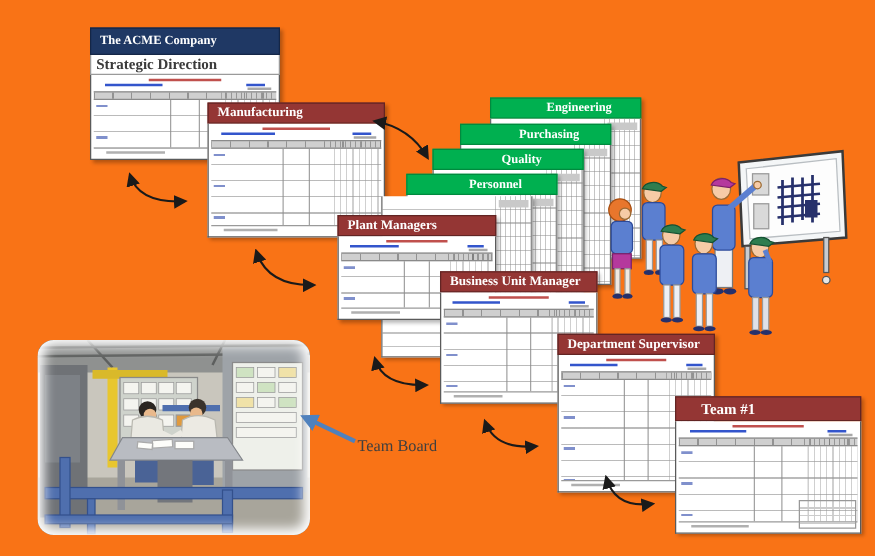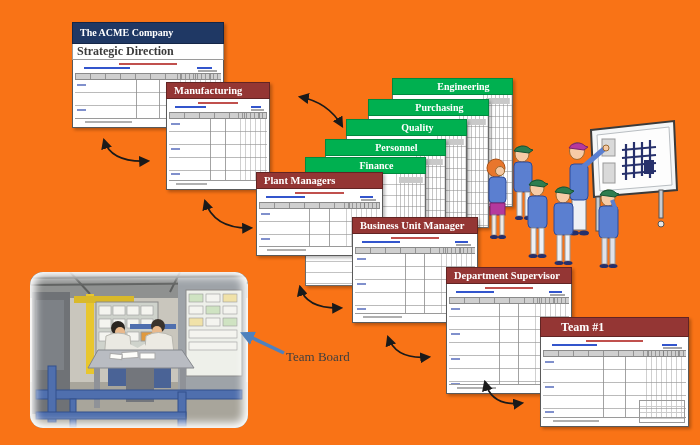--- a/index.html
+++ b/index.html
@@ -76,21 +76,21 @@
         </div>
         <div class="pr"></div>
         <div class="band"></div>
         <div class="grid"></div>
         <div class="foot">
           <i></i>
         </div>
       </div>
   </div>
 
-  <div class="board" style="left:166px;top:82px;width:104px;height:108px;z-index:4;">
+  <div class="board" style="left:166px;top:82px;width:142px;height:108px;z-index:4;">
     <div class="hdr red">Manufacturing</div>
     <div class="sheet">
         <div class="mt"></div>
         <div class="ms">
           <i class="l"></i>
           <i class="r"></i>
         </div>
         <div class="pr"></div>
         <div class="band"></div>
         <div class="grid"></div>
@@ -110,25 +110,24 @@
   </div>
   <div class="gboard" style="left:346px;top:119px;width:121px;height:129px;z-index:8;">
     <div class="ghdr">Quality</div>
     <div class="gsheet"></div>
   </div>
   <div class="gboard" style="left:325px;top:139px;width:121px;height:129px;z-index:9;">
     <div class="ghdr">Personnel</div>
     <div class="gsheet"></div>
   </div>
   <div class="gboard" style="left:305px;top:157px;width:121px;height:129px;z-index:10;">
-    <div class="ghdr">Finance</div>
-    <div class="gsheet"></div>
-  </div>
-
-  <div class="board" style="left:256px;top:172px;width:127px;height:84px;z-index:11;">
+    <div class="gsheet"></div>
+  </div>
+
+  <div class="board" style="left:270px;top:172px;width:127px;height:84px;z-index:11;">
     <div class="hdr red">Plant Managers</div>
     <div class="sheet">
         <div class="mt"></div>
         <div class="ms">
           <i class="l"></i>
           <i class="r"></i>
         </div>
         <div class="pr"></div>
         <div class="band"></div>
         <div class="grid"></div>

